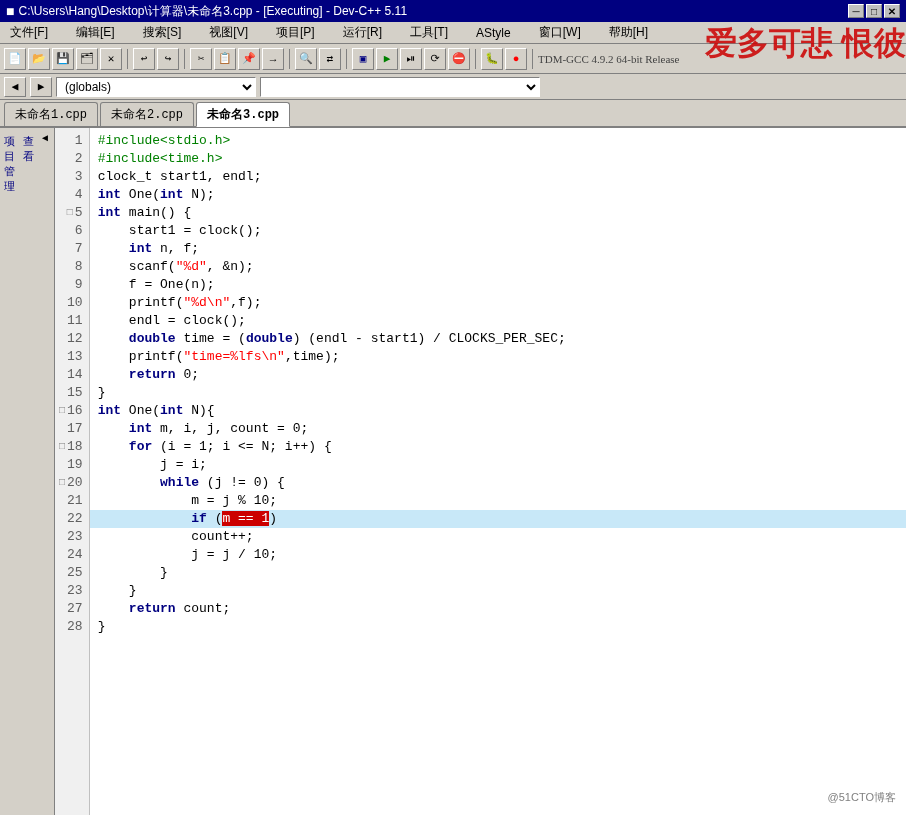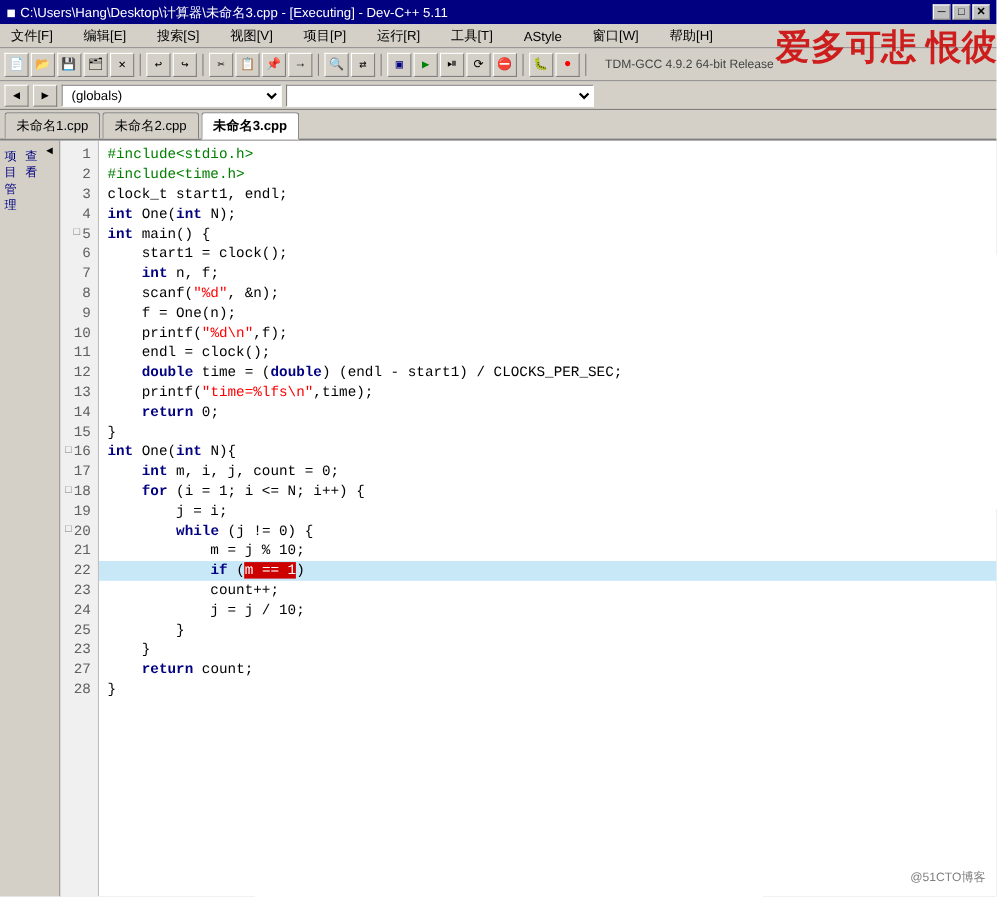--- a/index.html
+++ b/index.html
@@ -132,21 +132,21 @@
       padding: 4px 4px 0 4px;
       border-bottom: 2px solid #808080;
       height: 28px;
     }
     .tab {
       padding: 3px 10px;
       background: #d4d0c8;
       border: 1px solid #808080;
       border-bottom: none;
       font-size: 12px;
-      font-family: Liberation Sans, sans-serif;
+      font-family: Liberation Mono, monospace;
       cursor: pointer;
       margin-right: 2px;
       border-top-left-radius: 3px;
       border-top-right-radius: 3px;
       margin-top: 40px;
     }
     .tab.active {
       background: white;
       font-weight: bold;
       border-bottom: 1px solid white;
@@ -296,21 +296,21 @@
   <div class="toolbar-separator"></div>
   <div class="toolbar-btn" title="Compile" style="color:#000080;">▣</div>
   <div class="toolbar-btn" title="Run" style="color:green;">▶</div>
   <div class="toolbar-btn" title="Compile &amp; Run">⏯</div>
   <div class="toolbar-btn" title="Rebuild All">⟳</div>
   <div class="toolbar-btn" title="Stop Execution" style="color:red;">⛔</div>
   <div class="toolbar-separator"></div>
   <div class="toolbar-btn" title="Debug">🐛</div>
   <div class="toolbar-btn" title="Toggle Breakpoint" style="color:red;">●</div>
   <div class="toolbar-separator"></div>
-  <span style="font-size:11px;font-family:Liberation Sans, sans-serif;margin-left:12px;color:#444;">TDM-GCC 4.9.2 64-bit Release</span>
+  <span style="font-size:11px;font-family:Liberation Serif, serif;margin-left:0;color:#444;">TDM-GCC 4.9.2 64-bit Release</span>
 </div>
 
 <div class="toolbar2">
   <div class="toolbar2-btn">◀</div>
   <div class="toolbar2-btn">▶</div>
   <select class="combo-box">
     <option>(globals)</option>
   </select>
   <select class="combo-box2">
     <option></option>

